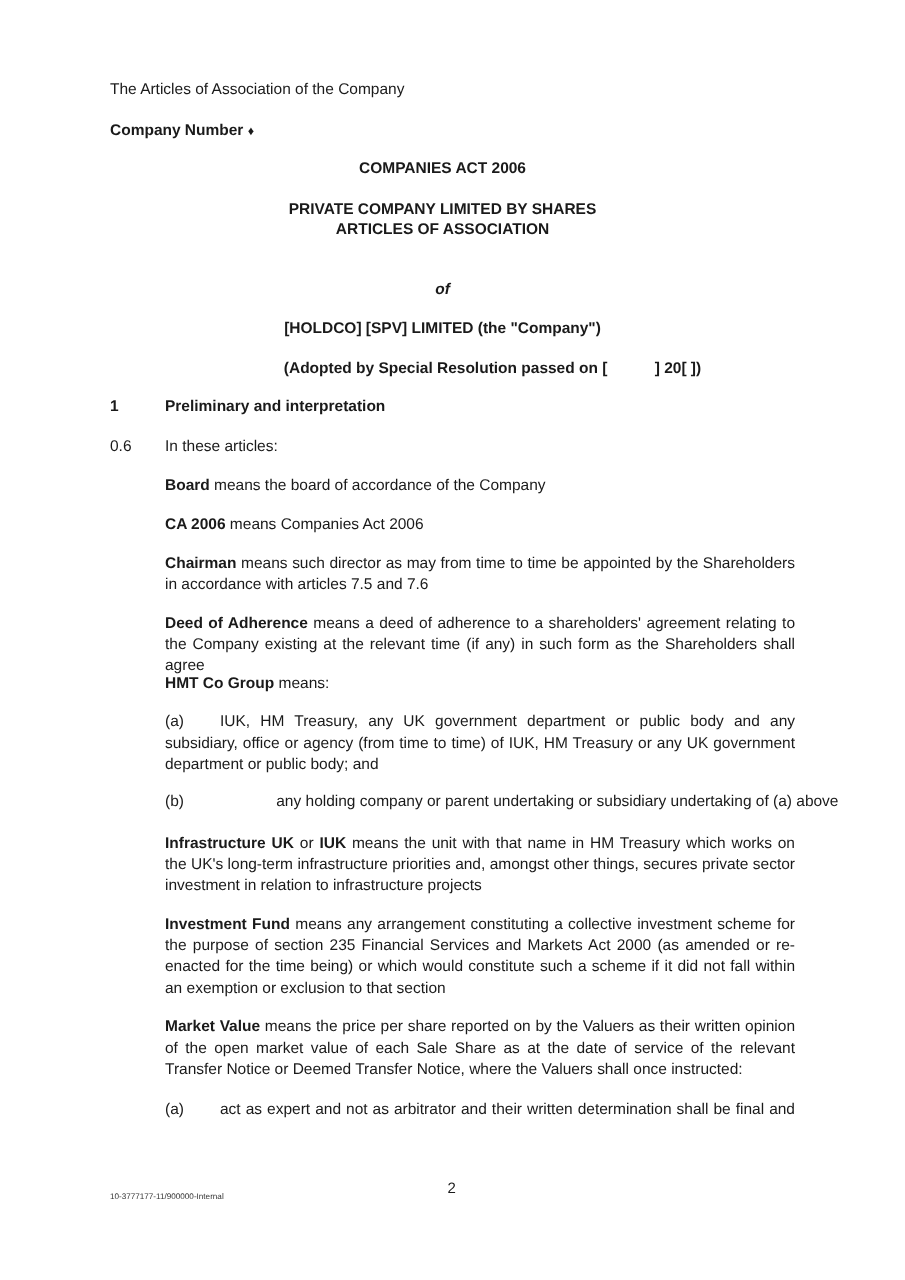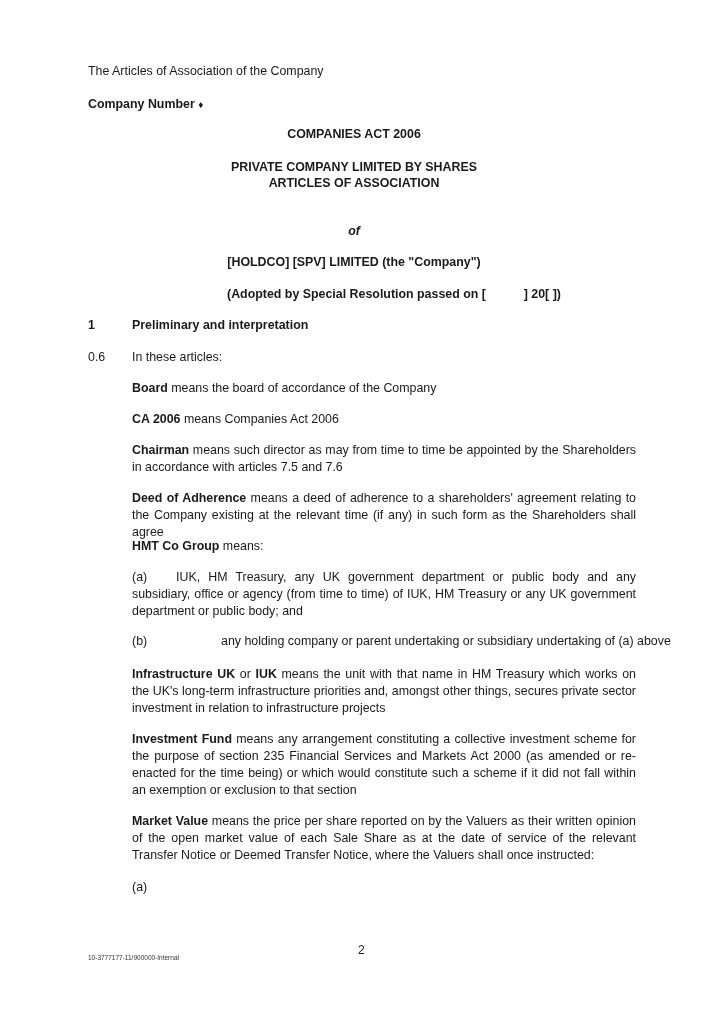--- a/index.html
+++ b/index.html
@@ -76,17 +76,17 @@
 
 <div class="para" style="top:731px;">
   <span class="b">Investment Fund</span><span> means any arrangement constituting a collective investment scheme for the purpose of section 235 Financial Services and Markets Act 2000 (as amended or re-enacted for the time being) or which would constitute such a scheme if it did not fall within an exemption or exclusion to that section</span>
 </div>
 
 <div class="para" style="top:813px;">
   <span class="b">Market Value</span><span> means the price per share reported on by the Valuers as their written opinion of the open market value of each Sale Share as at the date of service of the relevant Transfer Notice or Deemed Transfer Notice, where the Valuers shall once instructed:</span>
 </div>
 
 <div class="para" style="top:879px; text-indent:44px; text-align-last:justify; height:17px; overflow:hidden;">
-  <span style="position:absolute; left:0; top:0; text-indent:0;">(a)</span>
+  <span style="position:absolute; left:0; top:0; text-indent:0;">(a)</span><span>act as expert and not as arbitrator and their written determination shall be final and</span>
 </div>
 
 <div class="abs page-num" style="left:358px; top:943px;">2</div>
 <div class="abs footer-ref" style="left:88px; top:954px;">10-3777177-11/900000-Internal</div>
 
 </body></html>

